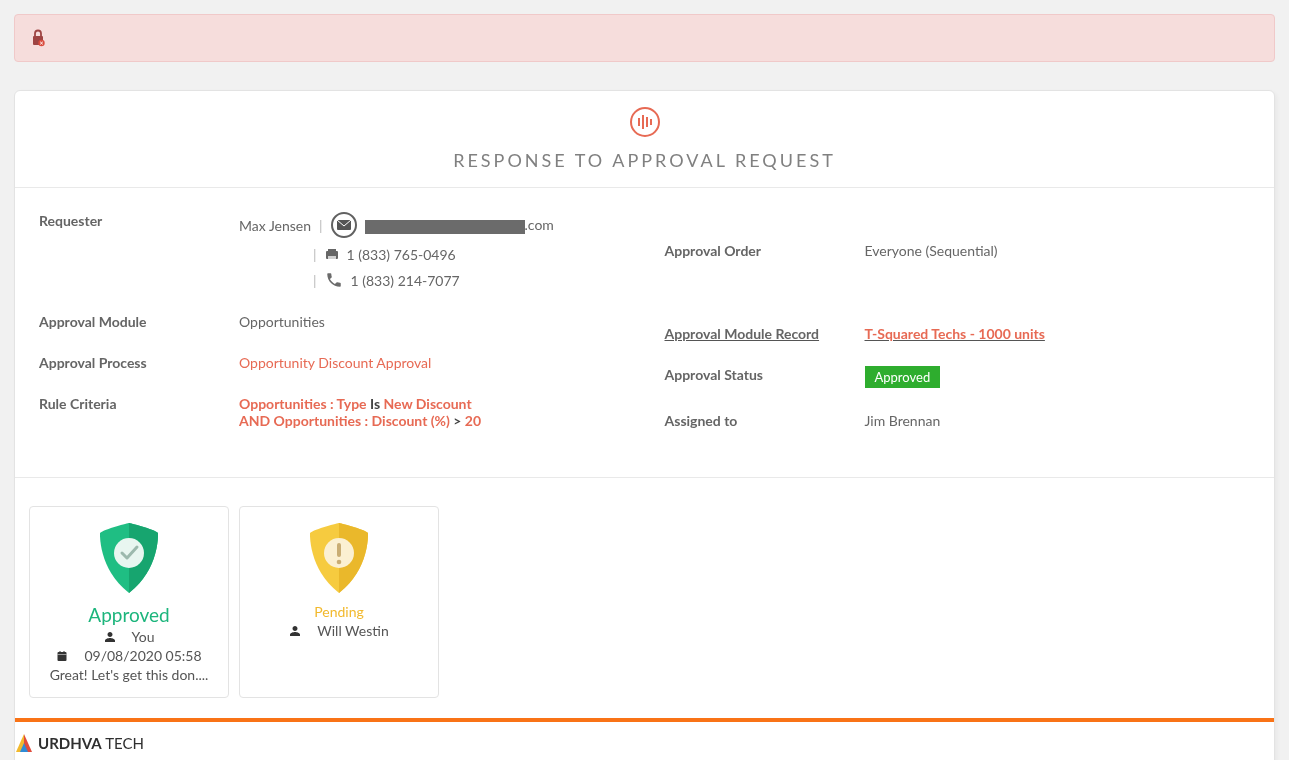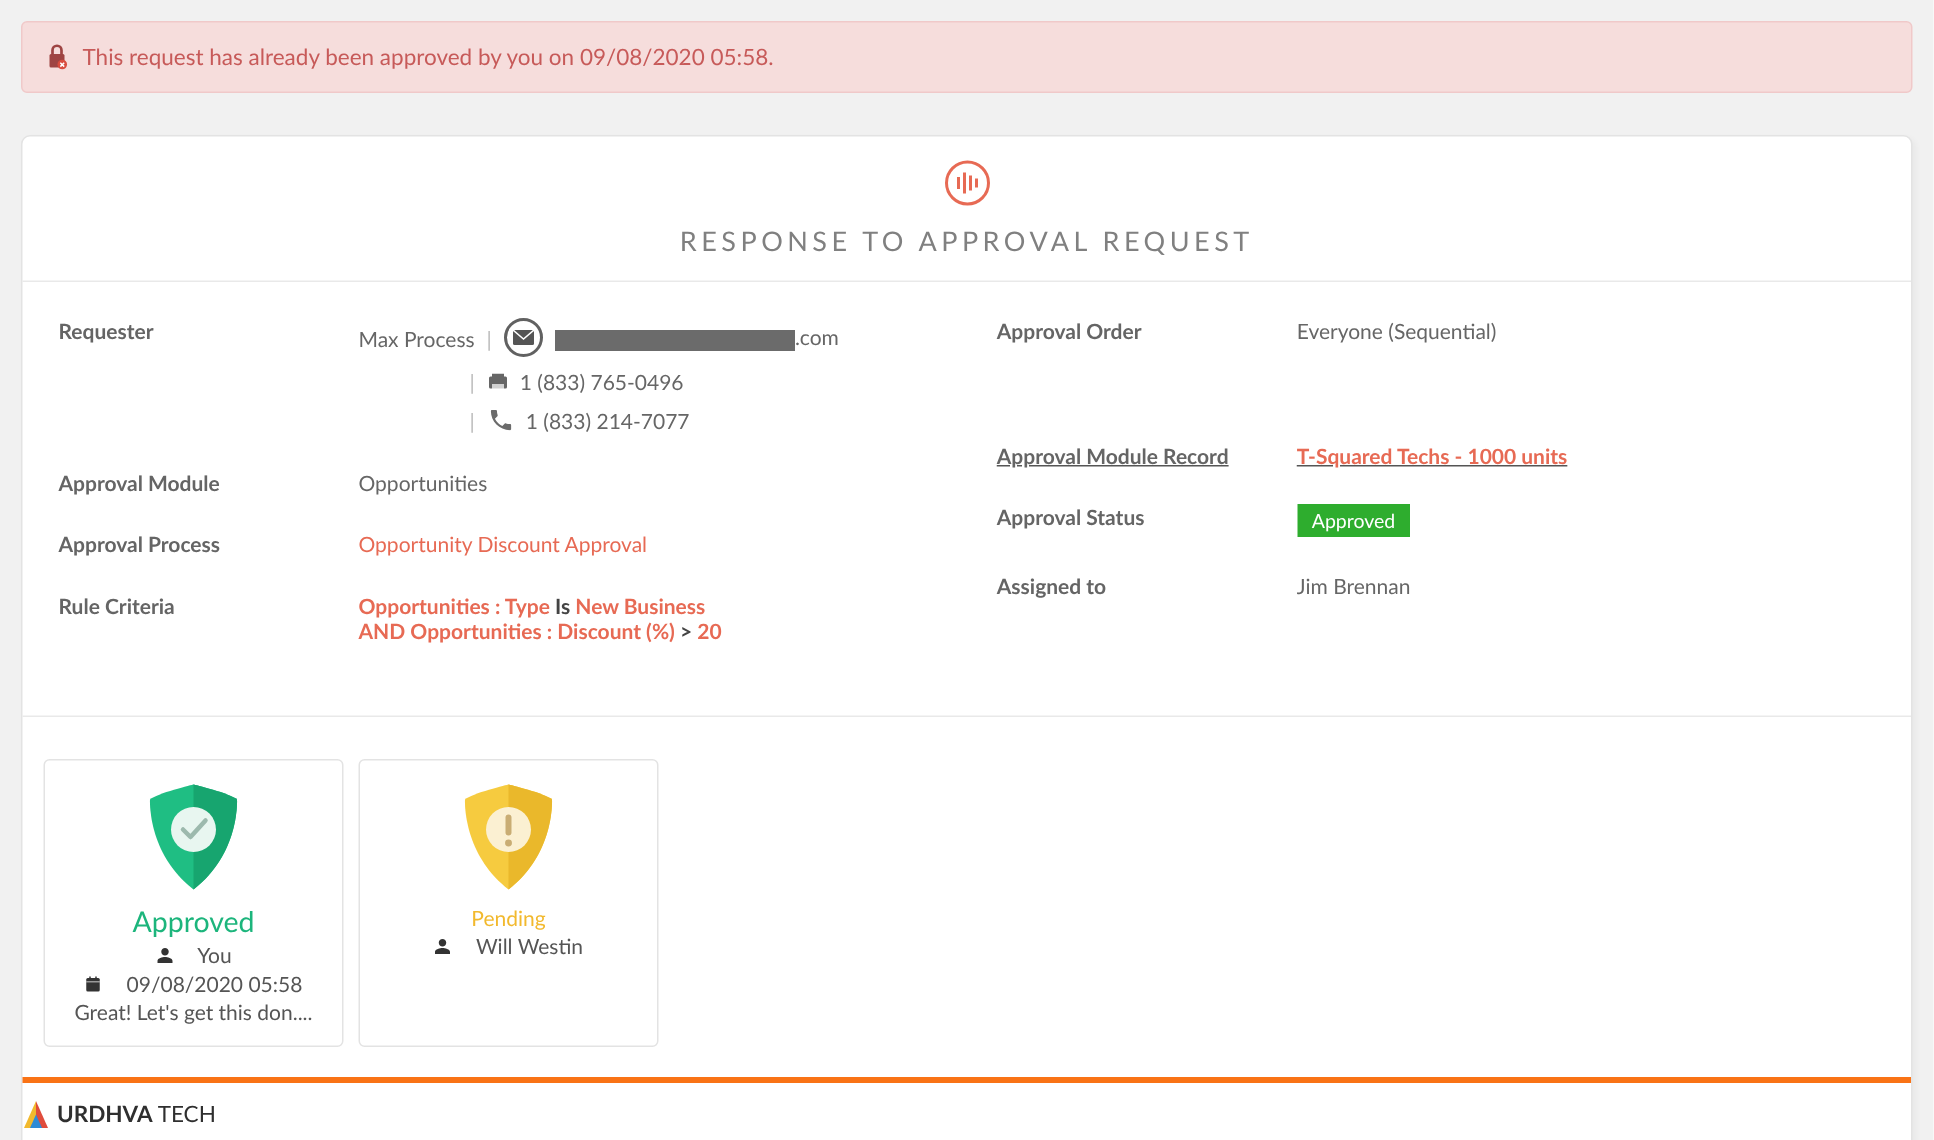--- a/index.html
+++ b/index.html
@@ -51,21 +51,21 @@
       align-items: center;
       justify-content: center;
       gap: 2px;
     }
     .brand-icon .bar { width: 2px; background: #e76a54; }
     .brand-icon .b1 { height: 8px; }
     .brand-icon .b2 { height: 14px; }
     .brand-icon .b3 { height: 10px; }
     .brand-icon .b4 { height: 6px; }
     .panel-body { padding: 24px; }
-    .details { display: flex; gap: 40px; }
+    .details { display: flex; gap: 40px; align-items: flex-end; }
     .col { flex: 1; }
     .row { display: flex; margin-bottom: 24px; }
     .label { width: 200px; color: #656565; font-weight: 700; flex-shrink: 0; font-size: 14px; }
     .value { flex: 1; color: #666; }
     .requester-block { display: flex; flex-direction: column; gap: 8px; }
     .contact-line { display: flex; align-items: center; gap: 8px; }
     .sep { color: #bbb; }
     .email-icon-circle {
       width: 26px; height: 26px; border: 2px solid #616161; border-radius: 50%;
       display: inline-flex; align-items: center; justify-content: center;
@@ -119,42 +119,41 @@
 <div class="page">
   <div class="alert">
     <span class="alert-icon">
       <svg viewBox="0 0 14 18" width="14" height="18">
         <rect x="2" y="7" width="10" height="9" rx="1" fill="#9e4443"></rect>
         <path d="M4 7 V4.5 a3 3 0 0 1 6 0 V7" stroke="#9e4443" stroke-width="1.8" fill="none"></path>
         <circle cx="10.5" cy="14" r="3.2" fill="#d94c3f"></circle>
         <path d="M9.2 12.8 l2.6 2.6 M11.8 12.8 l-2.6 2.6" stroke="#fff" stroke-width="1"></path>
       </svg>
     </span>
-    <span class="alert-text">This request has already been approved by you on 09/08/2020 05:58.</span>
   </div>
 
   <div class="panel">
     <div class="panel-header">
       <span class="brand-icon">
         <span class="bar b1"></span>
           <span class="bar b2"></span>
           <span class="bar b3"></span>
           <span class="bar b4"></span>
       </span>
       <h1 class="panel-title">RESPONSE TO APPROVAL REQUEST</h1>
     </div>
 
     <div class="panel-body">
       <div class="details">
         <div class="col">
           <div class="row">
             <div class="label">Requester</div>
             <div class="value requester-block">
               <div class="contact-line">
-                <span>Max Process</span>
+                <span>Max Jensen</span>
                 <span class="sep">|</span>
                 <span class="email-icon-circle">
                   <svg width="14" height="10" viewBox="0 0 14 10">
                     <rect x="0" y="0" width="14" height="10" rx="1" fill="#555"></rect>
                     <path d="M0 0 L7 6 L14 0" stroke="#fff" stroke-width="1" fill="none"></path>
                   </svg>
                 </span>
                 <span><span class="redacted"></span><span>.com</span></span>
               </div>
               <div class="contact-line indent">
@@ -185,21 +184,21 @@
           </div>
           <div class="row">
             <div class="label">Approval Process</div>
             <div class="value"><span class="link">Opportunity Discount Approval</span></div>
           </div>
           <div class="row">
             <div class="label">Rule Criteria</div>
             <div class="value rule">
               <span class="kw">Opportunities : Type</span>
               <span class="op">Is</span>
-              <span class="kw">New Business</span><br>
+              <span class="kw">New Discount</span><br>
               <span class="kw">AND</span>
               <span class="kw">Opportunities : Discount (%)</span>
               <span class="op">&gt;</span>
               <span class="kw">20</span>
             </div>
           </div>
         </div>
 
         <div class="col">
           <div class="row">

